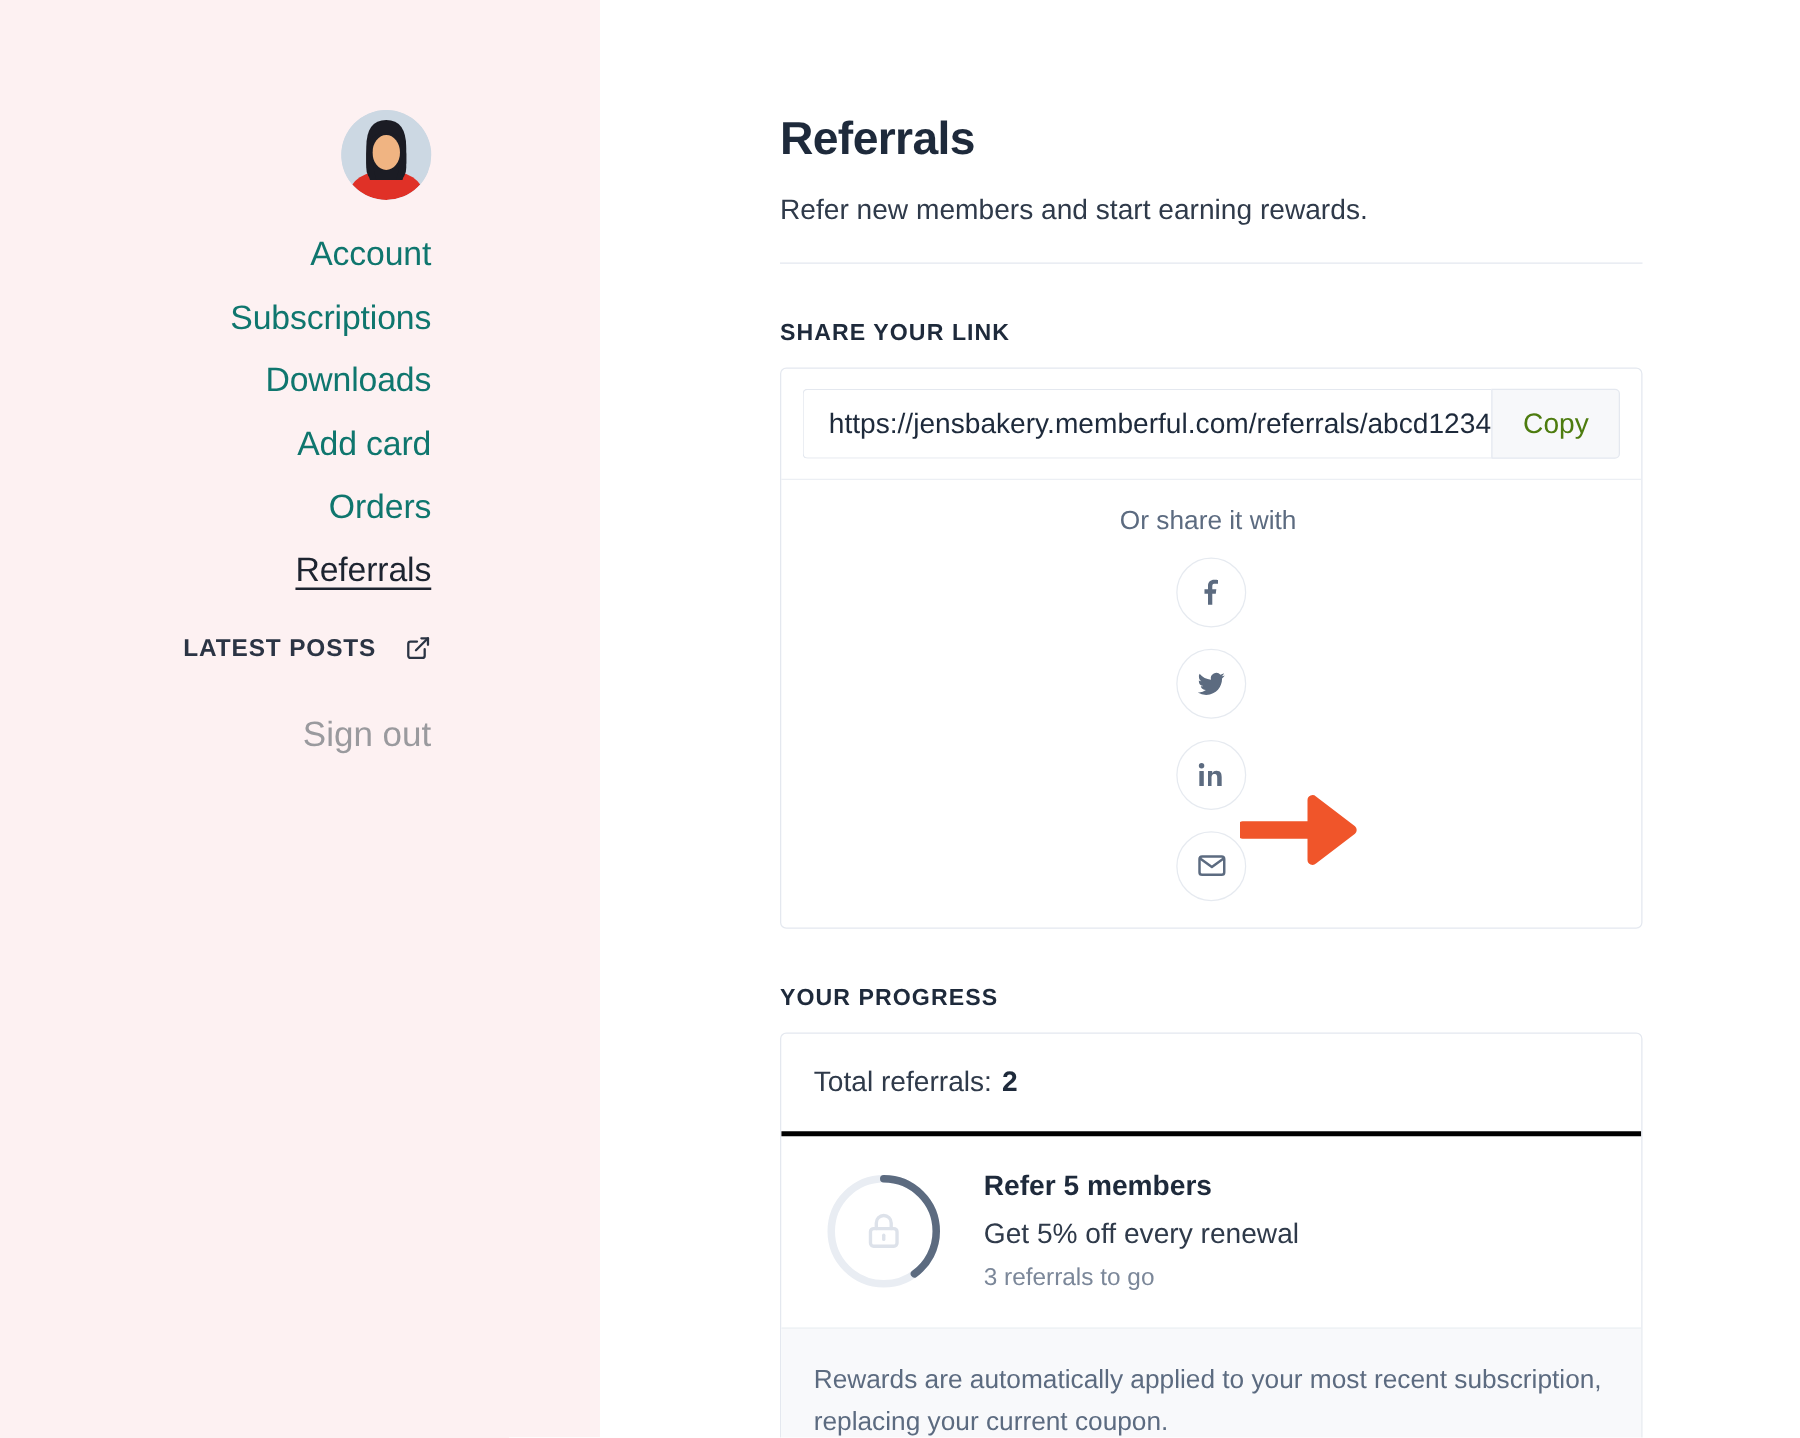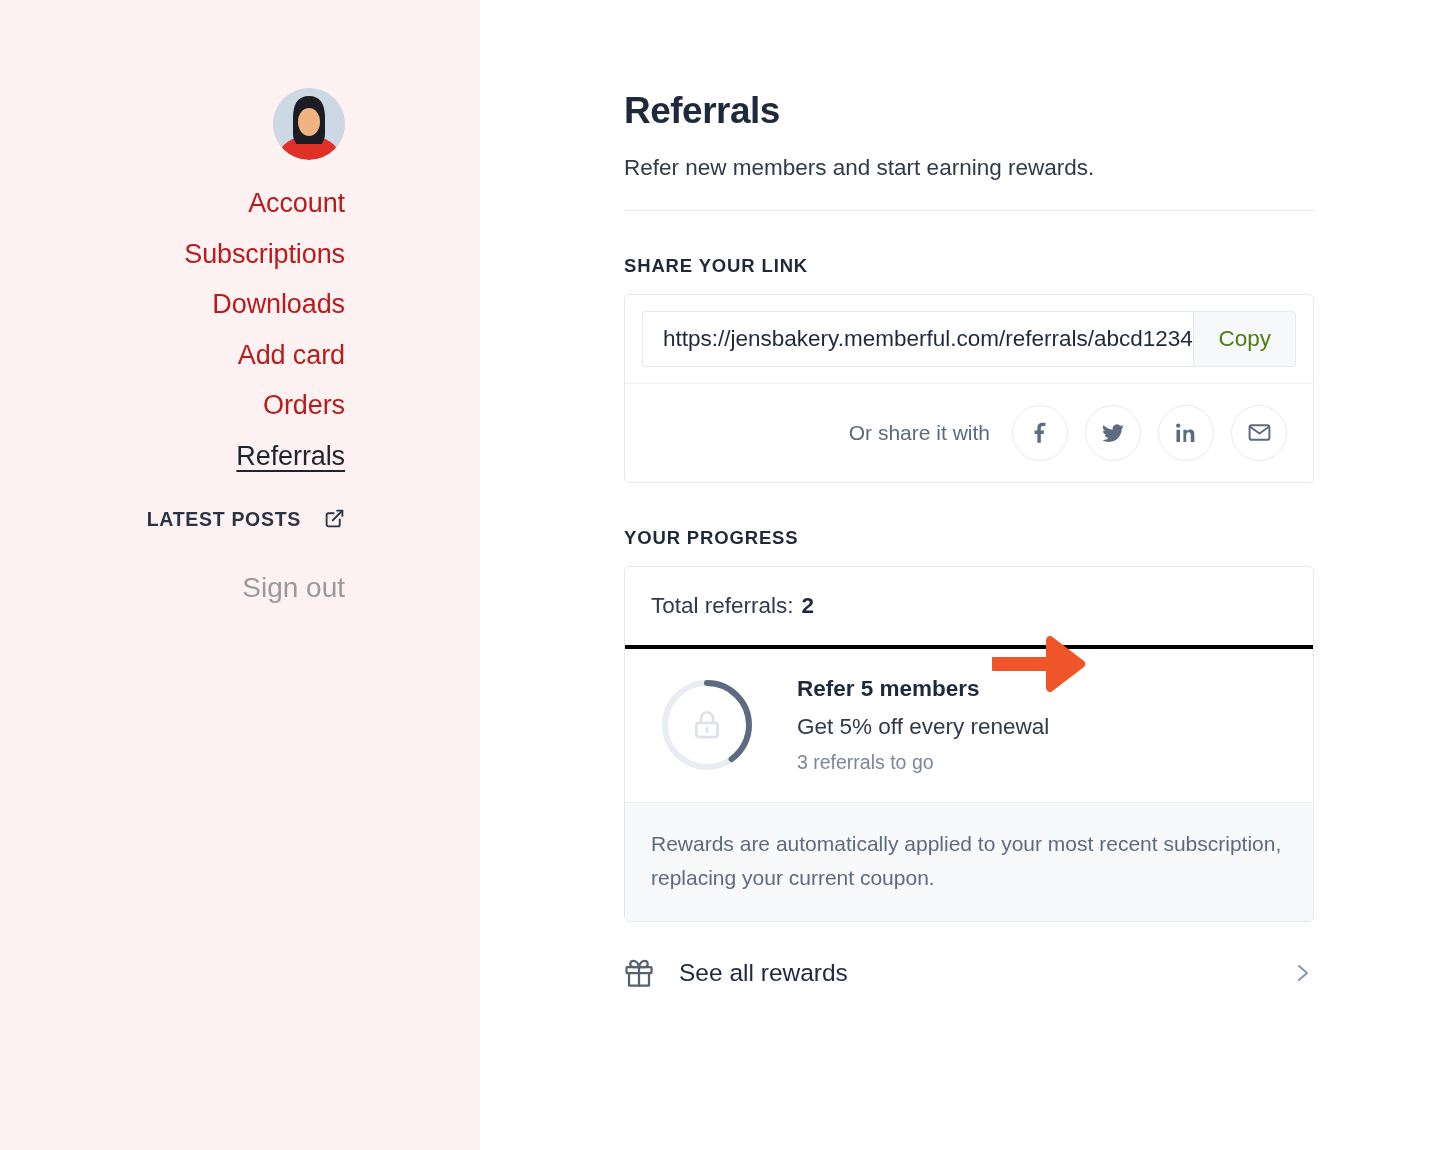--- a/index.html
+++ b/index.html
@@ -48,21 +48,21 @@
     position: absolute;
     right: 135px;
     top: 178px;
     text-align: right;
   }
 
   .nav-item {
     display: block;
     font-size: 27px;
     line-height: 50.5px;
-    color: #b91c1c;
+    color: #0f766e;
     text-decoration: none;
     font-weight: 400;
     letter-spacing: -0.1px;
     white-space: nowrap;
   }
 
   .nav-item.active {
     color: #1d2430;
     text-decoration: underline;
     text-underline-offset: 5px;
@@ -184,20 +184,21 @@
     white-space: nowrap;
   }
 
   .share-row {
     border-top: 1px solid #eceff4;
     display: flex;
     align-items: center;
     justify-content: flex-end;
     gap: 17px;
     padding: 21px 26px;
+    flex-direction: column;
   }
 
   .share-label {
     font-size: 21px;
     color: #5c6b80;
     margin-right: 5px;
   }
 
   .social-btn {
     width: 56px;
@@ -231,21 +232,21 @@
 
   .total-count {
     font-weight: 700;
     color: #1e2a3b;
     margin-left: 8px;
   }
 
   .reward-row {
     display: flex;
     align-items: center;
-    gap: 42px;
+    gap: 32px;
     padding: 26px 26px 28px 34px;
   }
 
   .ring-wrap {
     position: relative;
     width: 96px;
     height: 96px;
     flex: 0 0 96px;
   }
 

